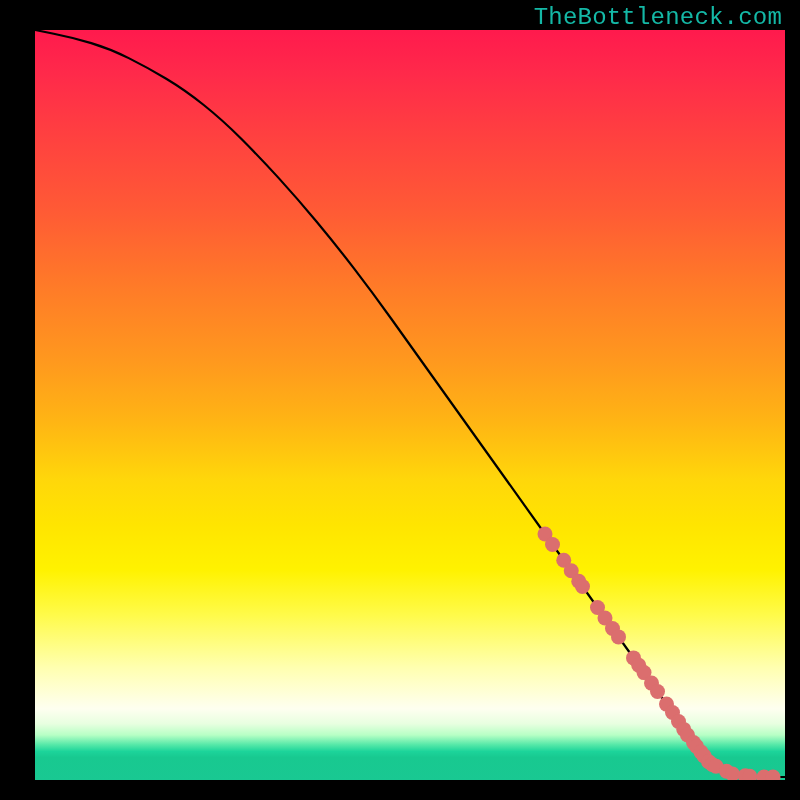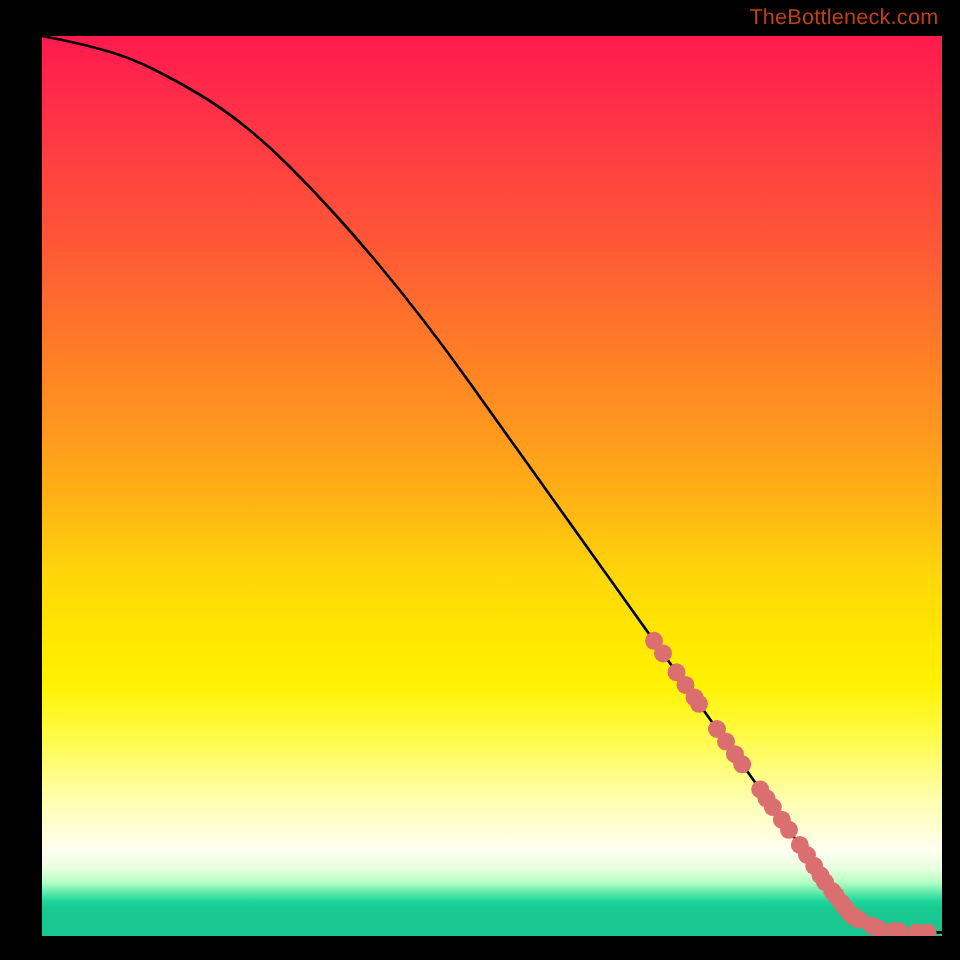--- a/index.html
+++ b/index.html
@@ -8,25 +8,26 @@
     height: 800px;
     background: #000;
     position: relative;
     overflow: hidden;
     font-family: Arial, Helvetica, sans-serif;
   }
   .watermark {
     position: absolute;
     top: 4px;
     right: 18px;
-    color: #c2410c;
-    font-size: 18px;
+    color: #14b8a6;
+    font-size: 24px;
     letter-spacing: 0.2px;
     font-weight: 400;
     z-index: 5;
+    font-family: Liberation Mono, monospace;
   }
   .plot-area {
     position: absolute;
     left: 35px;
     top: 30px;
     width: 750px;
     height: 750px;
   }
   .gradient-bg {
     position: absolute;

